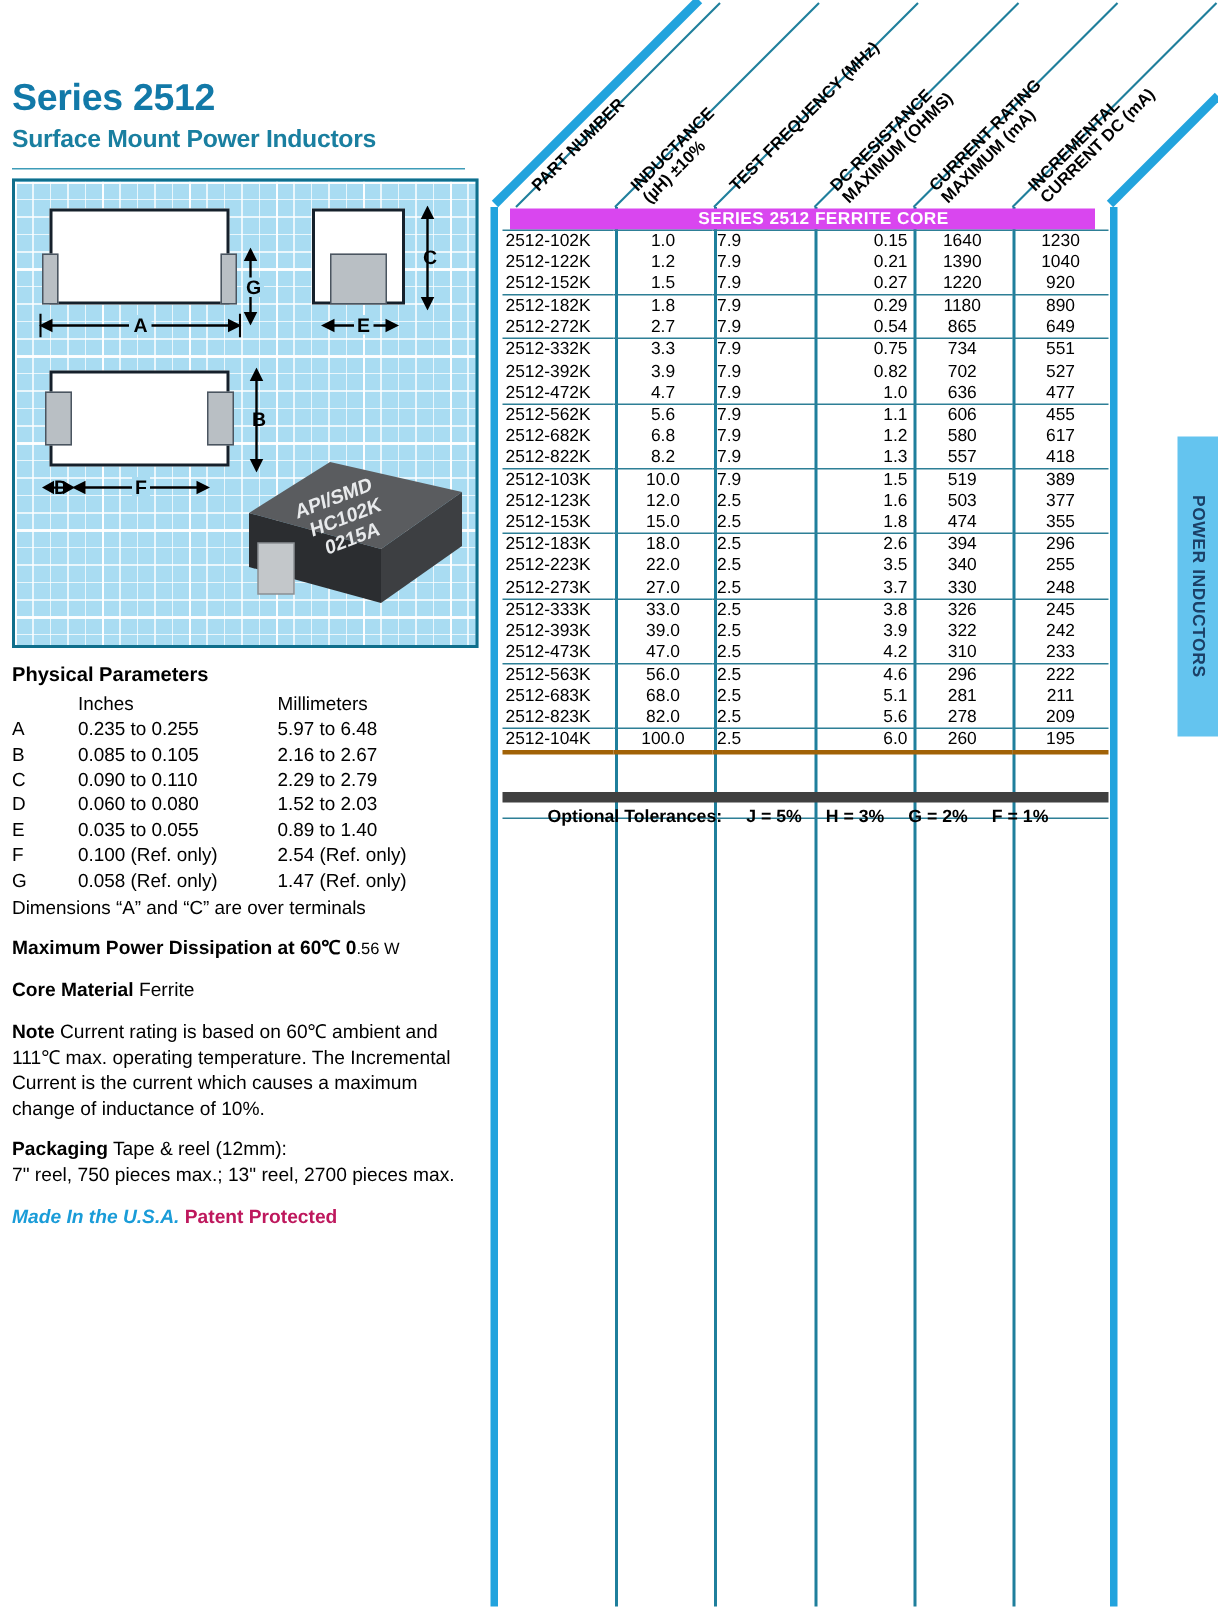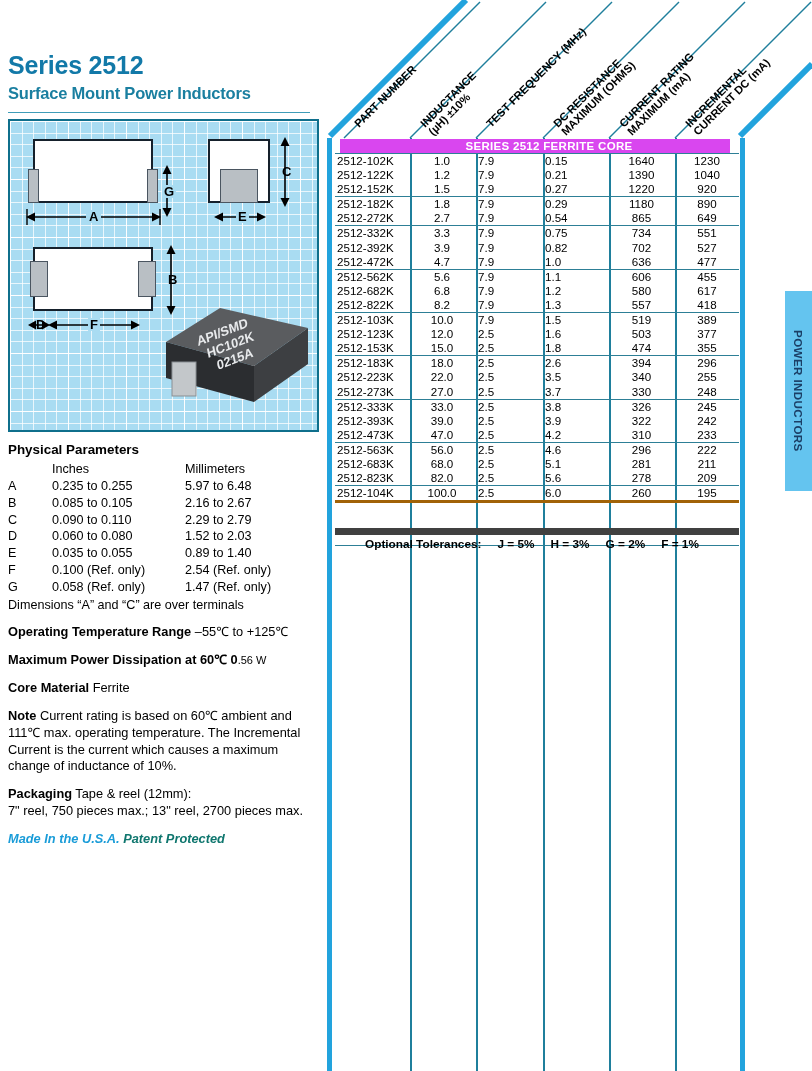--- a/index.html
+++ b/index.html
@@ -121,22 +121,21 @@
     margin-top: 11px;
     font-size: 12.8px;
   }
   #made-usa .usa {
     color: #1a9cd8;
     font-weight: bold;
     font-style: italic;
   }
   #made-usa .patent {
     font-weight: bold;
-    font-style: italic;
-    color: #0f766e;
+    color: #be185d;
   }
 
   
   #table-region {
     position: absolute;
     left: 322px; top: 0;
     width: 490px; height: 1071px;
   }
 
   
@@ -189,21 +188,21 @@
   }
   #spec-table td {
     height: 14.1px;
     padding: 0 3px;
     line-height: 14.1px;
     white-space: nowrap;
   }
   #spec-table td.c-part { width: 74px; text-align: left; padding-left: 2px; }
   #spec-table td.c-ind  { width: 66px; text-align: center; }
   #spec-table td.c-fre  { width: 67px; }
-  #spec-table td.c-dcr  { width: 66px; text-align: left; }
+  #spec-table td.c-dcr  { width: 66px; text-align: right; }
   #spec-table td.c-cur  { width: 67px; text-align: center; }
   #spec-table td.c-inc  { width: 64px; text-align: center; }
   #spec-table tr.grp-top td { border-top: 1px solid #2d7f96; }
   #spec-table tr.last-row td { border-bottom: 3px solid #a16207; }
 
   
   #tolerances {
     position: absolute;
     left: 13px; top: 528px;
     width: 404px;
@@ -366,24 +365,20 @@
             <td class="p-key">G</td>
             <td class="p-in">0.058 (Ref. only)</td>
             <td class="p-mm">1.47 (Ref. only)</td>
           </tr>
         </tbody>
     </table>
     <div id="dim-note">Dimensions “A” and “C” are over terminals</div>
   </div>
 
   <div id="specs">
-    <div class="spec-row">
-      <span class="spec-lbl">Operating Temperature Range</span>
-      <span>–55℃ to +125℃</span>
-    </div>
     <div class="spec-row">
       <span class="spec-lbl">Maximum Power Dissipation at 60℃</span>
       <span class="spec-lbl">0</span><span class="small-num">.56 W</span>
     </div>
     <div class="spec-row">
       <span class="spec-lbl">Core Material</span>
       <span>Ferrite</span>
     </div>
     <div class="spec-row">
       <span class="spec-lbl">Note</span>

